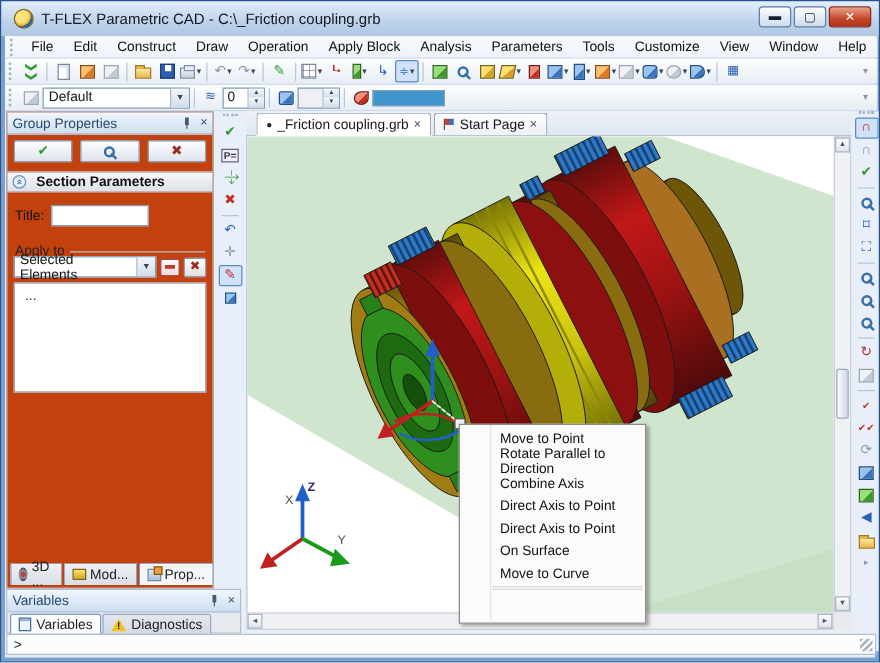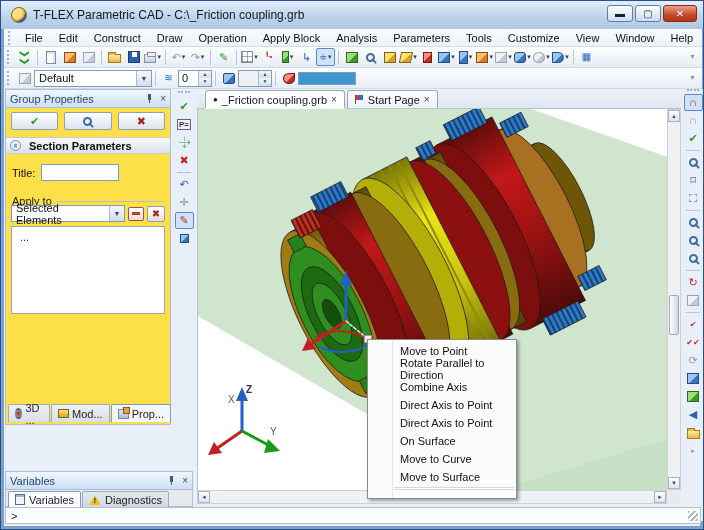--- a/index.html
+++ b/index.html
@@ -54,21 +54,21 @@
       repeating-linear-gradient(90deg,#aab,#aab 1px,transparent 1px,transparent 5px); background-blend-mode:multiply; }
   .swatch { width:58px; height:13px; border:1px solid #7f9db9; background:#3e96cc; }
   .combo { height:17px; background:#fff; border:1px solid #7f9db9; display:flex; align-items:center; position:relative; }
   .combo .cval { flex:1; padding:0 4px; }
   .combo .cbtn { width:15px; height:15px; background:linear-gradient(#f4f7fb,#d2dcea); border-left:1px solid #aab8cc; display:flex; align-items:center; justify-content:center; font-size:7px; color:#345; }
   .spin { width:34px; height:17px; border:1px solid #7f9db9; background:#fff; display:flex; }
   .spin .sval { flex:1; padding:1px 3px; }
   .spin .sarr { width:13px; display:flex; flex-direction:column; border-left:1px solid #aab8cc; }
   .spin .sarr span { flex:1; font-size:5px; line-height:7px; text-align:center; background:linear-gradient(#f4f7fb,#d2dcea); color:#345; }
   
-  .leftpanel { position:absolute; left:4px; top:88px; width:166px; height:336px; background:#fde047; border:1px solid #b4bfce; }
+  .leftpanel { position:absolute; left:4px; top:88px; width:166px; height:382px; background:#c2410c; border:1px solid #b4bfce; }
   .phead { height:18px; background:linear-gradient(#f0f6fd,#cddff2); border-bottom:1px solid #aabcd6;
            display:flex; align-items:center; padding:0 4px; color:#27486e; }
   .phead .ptitle { flex:1; }
   .pin { width:9px; height:9px; position:relative; margin-right:6px; }
   .pin::before { content:""; position:absolute; left:3px; top:0; width:3px; height:6px; background:#4a5a70; }
   .pin::after { content:""; position:absolute; left:4px; top:6px; width:1px; height:3px; background:#4a5a70; }
   .hx { color:#3a4a60; font-size:10px; }
   .bigbtns { display:flex; gap:6px; padding:4px 5px; }
   .bigbtn { flex:1; height:18px; border:1px solid #8ca0b8; border-radius:2px; background:linear-gradient(#fefefe,#dde4ee);
             display:flex; align-items:center; justify-content:center; }
@@ -652,18 +652,17 @@
   </div>
 
   <div class="ctxmenu">
     <div class="mi">Move to Point</div>
     <div class="mi">Rotate Parallel to Direction</div>
     <div class="mi">Combine Axis</div>
     <div class="mi">Direct Axis to Point</div>
     <div class="mi">Direct Axis to Point</div>
     <div class="mi">On Surface</div>
     <div class="mi">Move to Curve</div>
-    <div class="mi">Move to Surface</div>
     <div class="msep"></div>
     <div class="msep"></div>
   </div>
 
 </div>
 
 </body></html>

